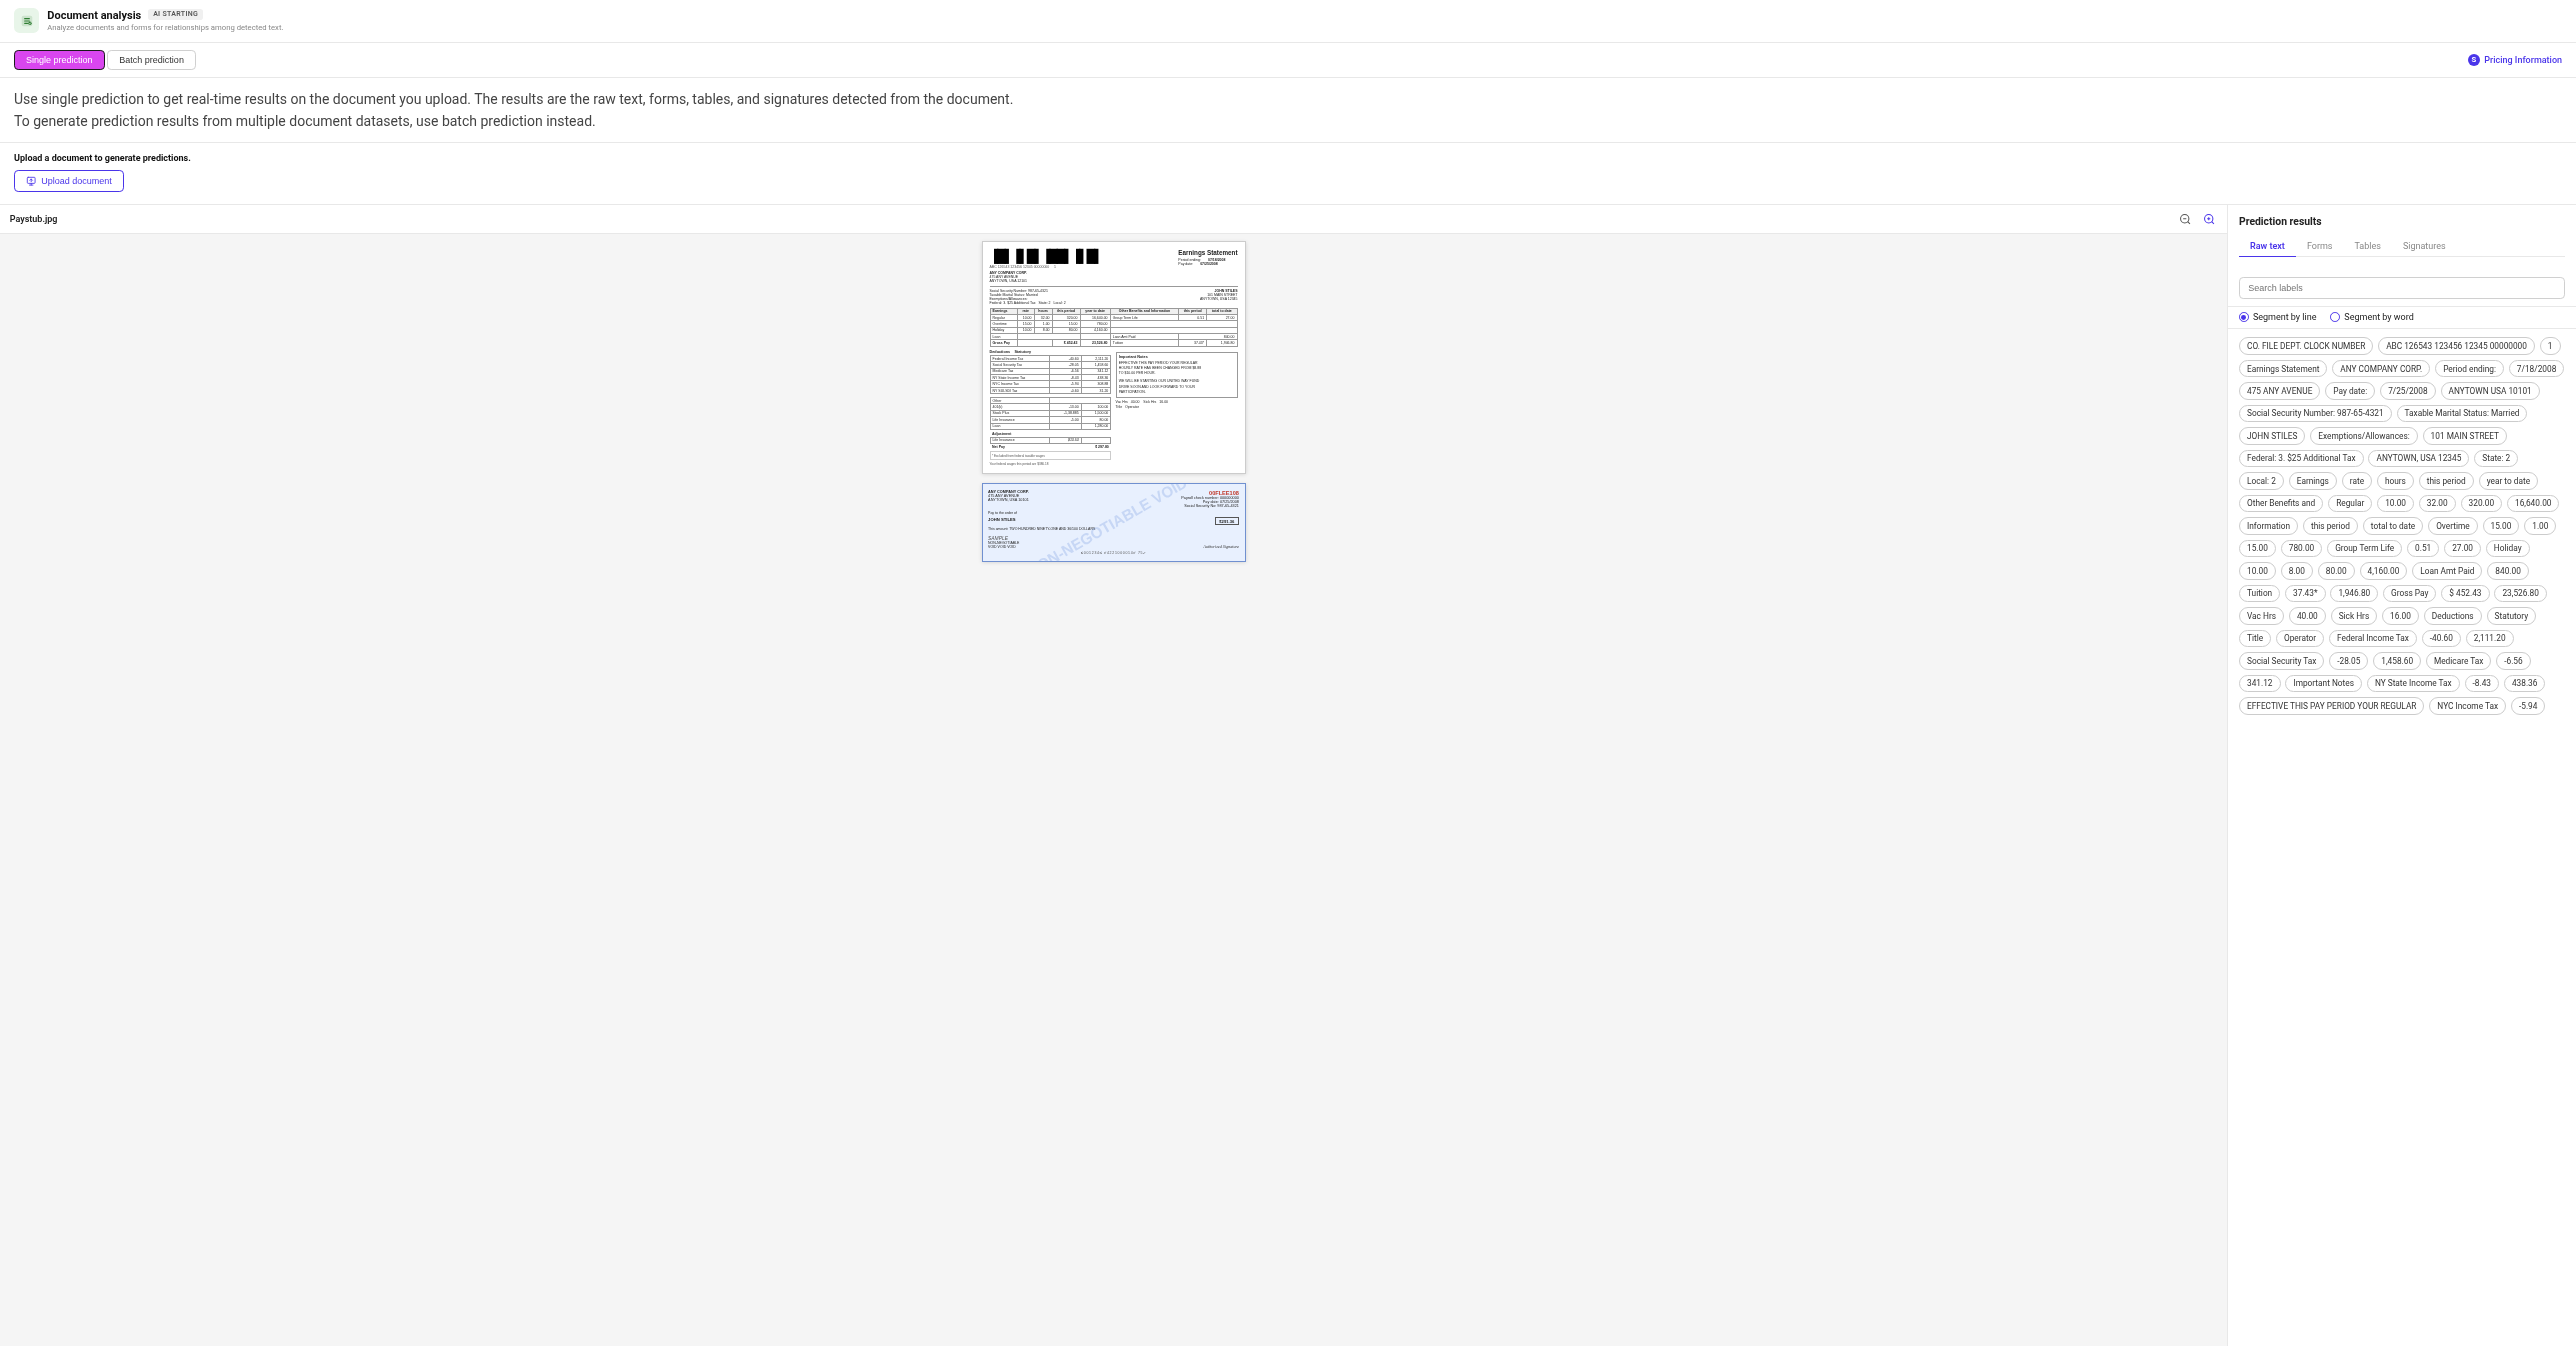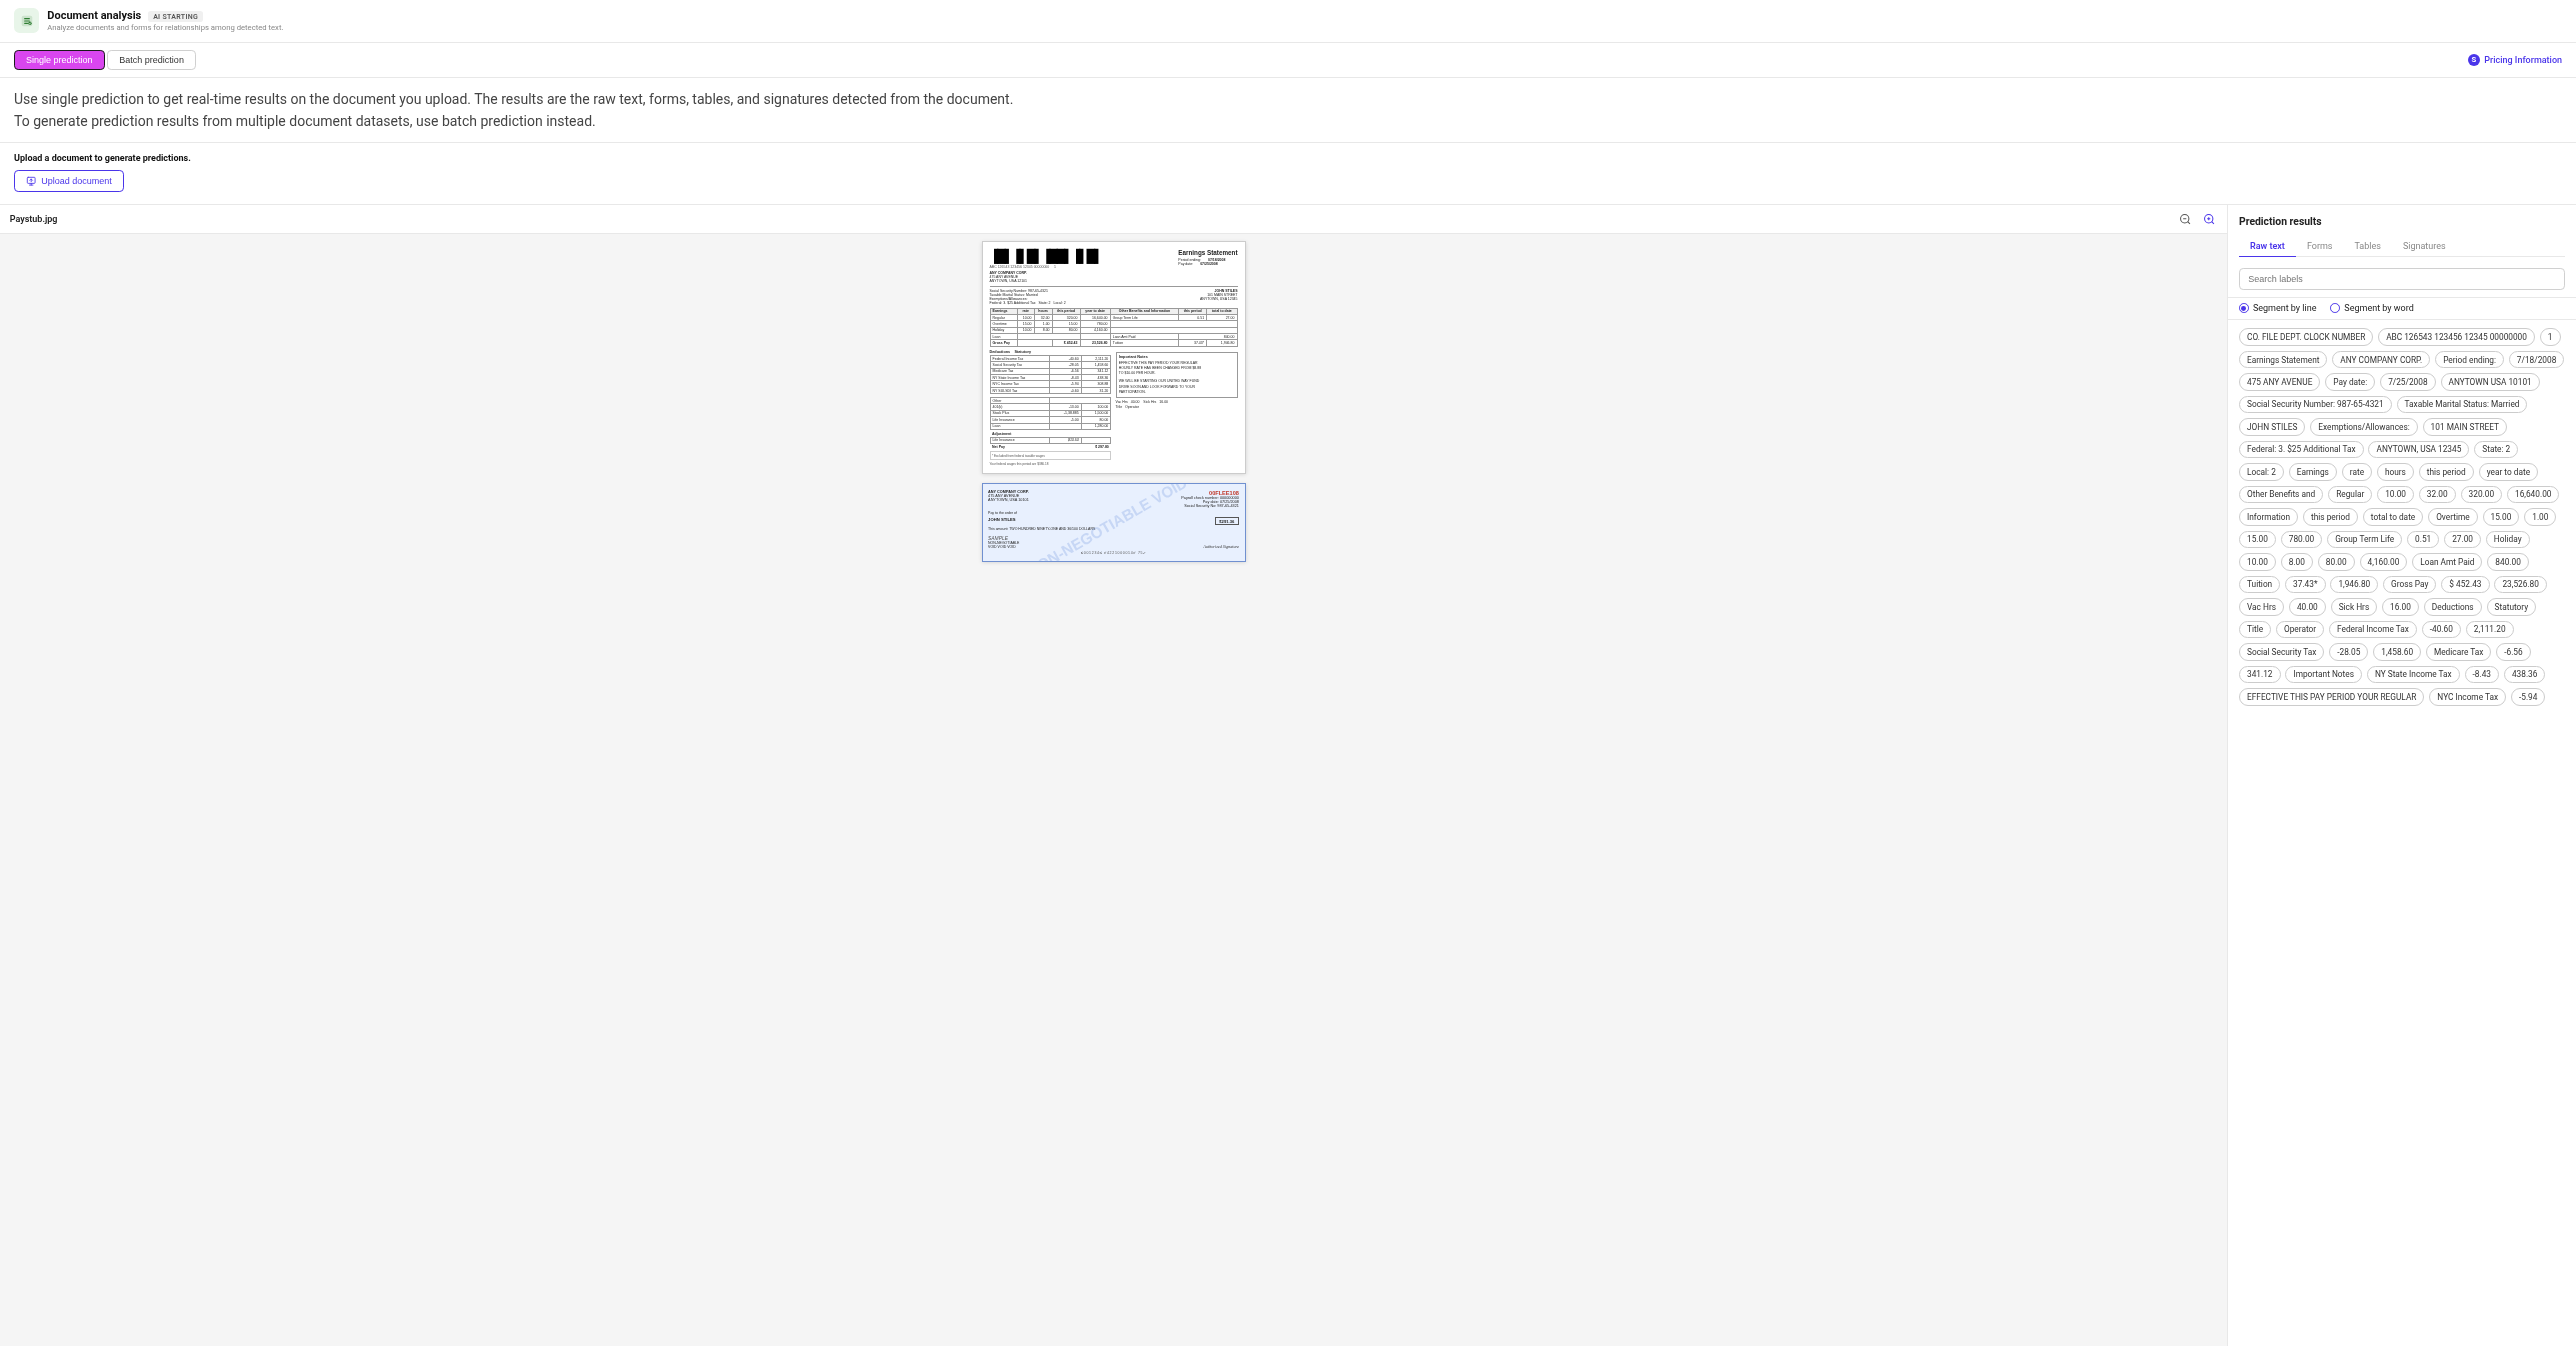--- a/index.html
+++ b/index.html
@@ -6,21 +6,21 @@
     body { font-family: -apple-system, BlinkMacSystemFont, 'Segoe UI', Roboto, sans-serif; font-size: 9px; background: #fff; color: #222; }
 
     .app-header {
       display: flex; align-items: center; padding: 8.3px 14px; border-bottom: 0.7px solid #e8e8e8;
     }
     .app-logo {
       width: 25px; height: 25px; background: #e8f5e9; border-radius: 5.6px; display: flex; align-items: center; justify-content: center; margin-right: 8.3px; flex-shrink: 0;
     }
     .app-logo svg { width: 14px; height: 14px; }
     .app-title-group { display: flex; flex-direction: column; }
-    .app-title-row { display: flex; align-items: flex-end; gap: 7px; }
+    .app-title-row { display: flex; align-items: flex-start; gap: 7px; }
     .app-title { font-size: 11px; font-weight: 700; color: #111; }
     .ai-badge { font-size: 7px; font-weight: 600; color: #555; background: #f0f0f0; padding: 1.4px 4.9px; border-radius: 2.8px; letter-spacing: 0.3px; }
     .app-subtitle { font-size: 7.7px; color: #888; margin-top: 1.4px; }
 
     .tabs-bar {
       display: flex; align-items: center; padding: 7px 14px; border-bottom: 0.7px solid #e8e8e8; justify-content: space-between;
     }
     .tabs-left { display: flex; gap: 2.8px; }
     .tab-btn {
       padding: 4.2px 11px; border-radius: 4.2px; border: 0.7px solid #d0d0d0; background: #fff; cursor: pointer; font-size: 9px; color: #333;
@@ -60,21 +60,21 @@
     .ps-barcode { font-size: 12.5px; letter-spacing: -1.4px; color: #000; margin-bottom: 2.8px; }
     .ps-check { background: #e8f0fe; border: 0.7px solid #7090d0; padding: 5.6px; margin-top: 2.8px; font-size: 3.8px; position: relative; overflow: hidden; }
     .ps-check-watermark { position: absolute; top: 50%; left: 50%; transform: translate(-50%, -50%) rotate(-30deg); font-size: 15.3px; color: rgba(100,140,220,0.25); font-weight: bold; white-space: nowrap; pointer-events: none; }
     .ps-check-bottom { font-size: 3.5px; text-align: center; margin-top: 2.8px; color: #555; letter-spacing: 0.7px; }
     .notes-box { border: 0.3px solid #999; padding: 2.1px; font-size: 3.5px; margin-top: 2.8px; }
 
     
     .prediction-panel { width: 348px; display: flex; flex-direction: column; overflow: hidden; }
     .pred-header { padding: 9.7px 11px 0; }
     .pred-title { font-size: 10.4px; font-weight: 700; margin-bottom: 7px; }
-    .pred-tabs { display: flex; gap: 0; border-bottom: 1.4px solid #e8e8e8; margin-bottom: 4px; }
+    .pred-tabs { display: flex; gap: 0; border-bottom: 1.4px solid #e8e8e8; margin-bottom: 13px; }
     .pred-tab { padding: 5.6px 11px; font-size: 9px; color: #888; cursor: pointer; border-bottom: 1.4px solid transparent; margin-bottom: -1.4px; }
     .pred-tab.active { color: #4a35ea; border-bottom: 1.4px solid #4a35ea; font-weight: 600; }
 
     .pred-search { padding: 7px 11px; border-bottom: 0.7px solid #e8e8e8; }
     .pred-search input { width: 100%; padding: 4.9px 8.3px; border: 0.7px solid #d0d0d0; border-radius: 4.2px; font-size: 9px; color: #888; outline: none; }
 
     .segment-options { display: flex; align-items: center; gap: 14px; padding: 5.6px 11px; border-bottom: 0.7px solid #e8e8e8; }
     .radio-option { display: flex; gap: 4.2px; font-size: 9px; cursor: pointer; }
     .radio-circle { width: 9.7px; height: 9.7px; border-radius: 50%; border: 1.4px solid #4a35ea; display: flex; align-items: center; justify-content: center; }
     .radio-circle.filled::after { content: ''; width: 4.9px; height: 4.9px; background: #4a35ea; border-radius: 50%; display: block; }

